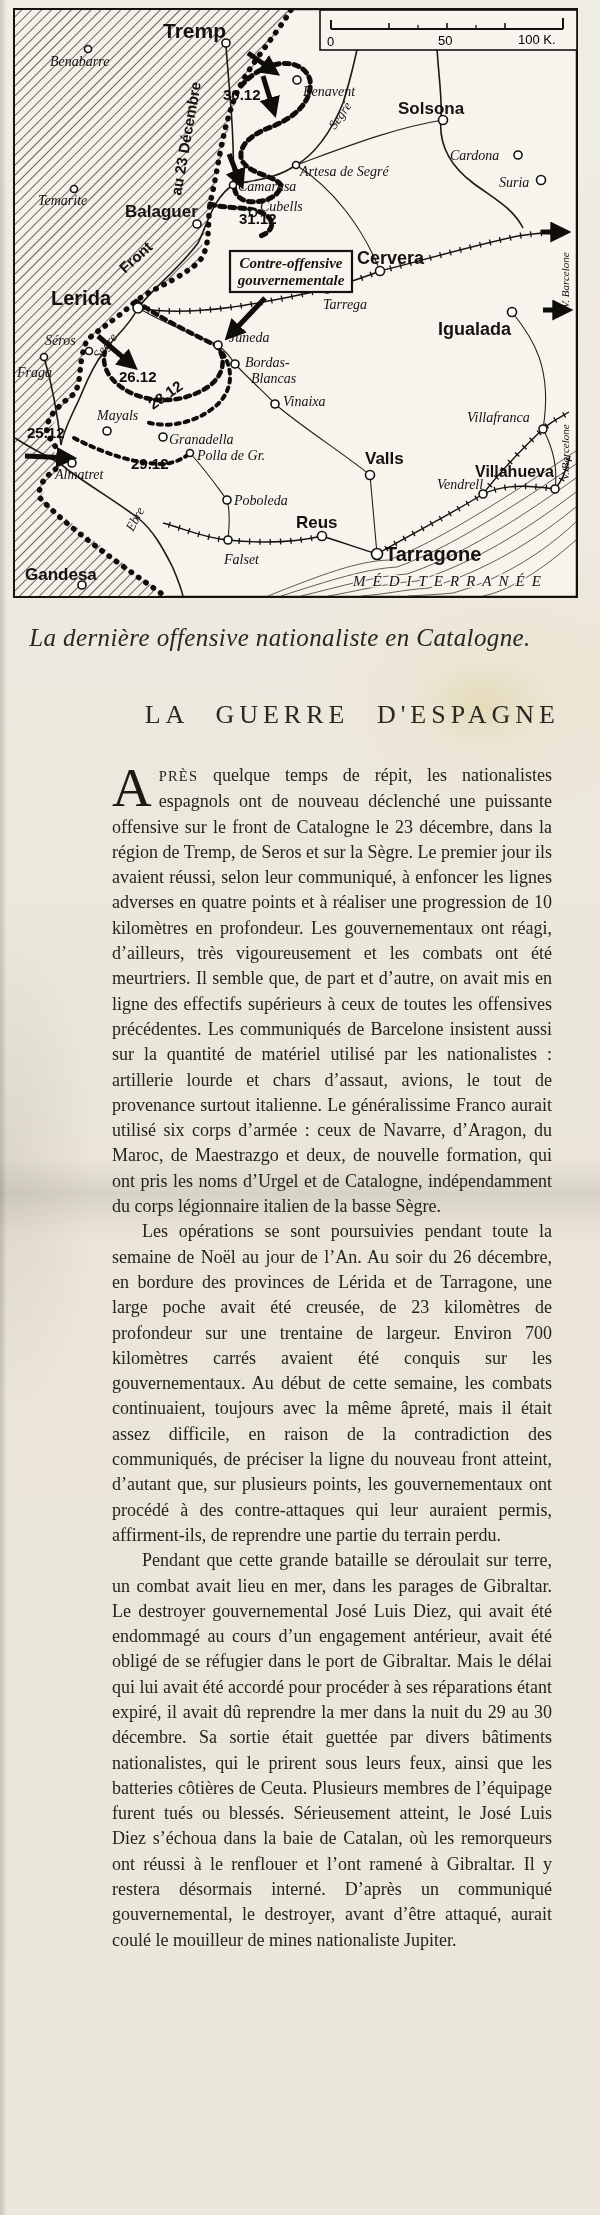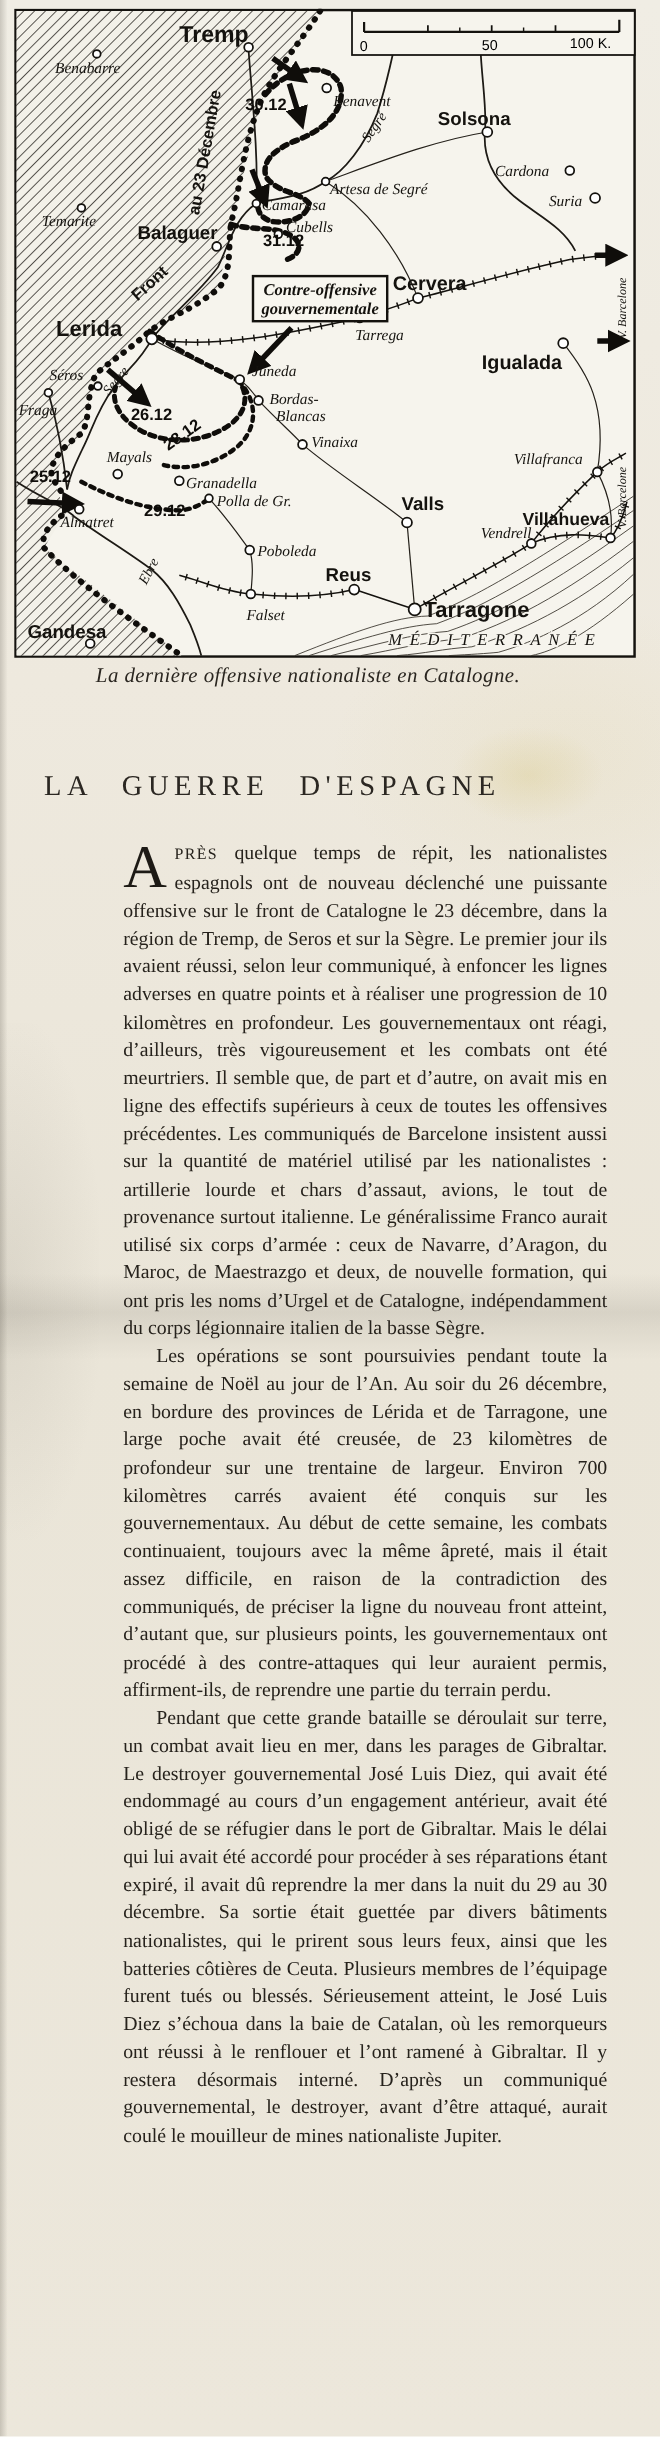--- a/index.html
+++ b/index.html
@@ -24,23 +24,23 @@
 
   .map-wrap{position:absolute;left:13px;top:8px;width:565px;height:590px;}
   svg text{font-family:"Liberation Sans", sans-serif;}
   .mb{font-weight:bold;fill:#14120e;}
   .mi{font-family:"Liberation Serif",serif;font-style:italic;fill:#14120e;}
   .mdate{font-weight:bold;font-size:15px;fill:#0f0d0a;}
   .sea-label{font-family:"Liberation Serif",serif;font-style:italic;font-size:15px;letter-spacing:7px;fill:#14120e;paint-order:stroke;stroke:#f6f4ed;stroke-width:3px;}
   .vbarc{font-family:"Liberation Serif",serif;font-style:italic;font-size:11px;fill:#14120e;}
   .box-label{font-family:"Liberation Serif",serif;font-style:italic;font-weight:bold;font-size:15px;fill:#14120e;}
 
-  .caption{position:absolute;left:0;top:604px;width:560px;text-align:center;
-    font-style:italic;font-size:19px;letter-spacing:0.4px;color:#2a2620;}
-  .title{position:absolute;left:40px;top:700px;width:520px;text-align:left;
+  .caption{position:absolute;left:0;top:624px;width:560px;text-align:center;
+    font-style:italic;font-size:25px;letter-spacing:0.4px;color:#2a2620;}
+  .title{position:absolute;left:40px;top:700px;width:520px;text-align:right;
     font-size:26px;letter-spacing:5px;word-spacing:16px;color:#2b2722;}
   .article{position:absolute;left:112px;top:763px;width:440px;}
   .article p{margin:0;text-align:justify;font-size:18px;line-height:25.3px;color:#26221c;}
   .article p + p{text-indent:30px;}
   .dropcap{float:left;font-size:55px;line-height:43px;padding:3px 7px 0 0;color:#1d1a15;}
   .lead-caps{font-size:14.5px;letter-spacing:1.2px;}
   .ship{}
 </style>
 </head>
 <body>

